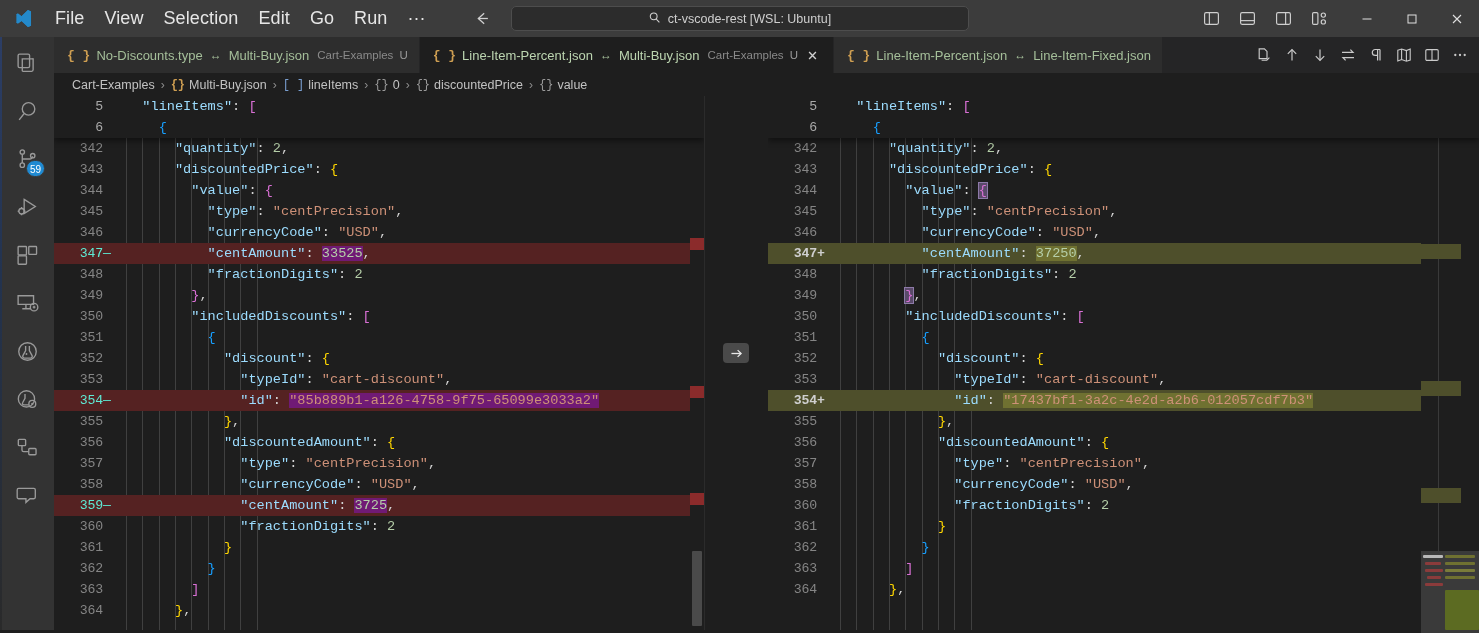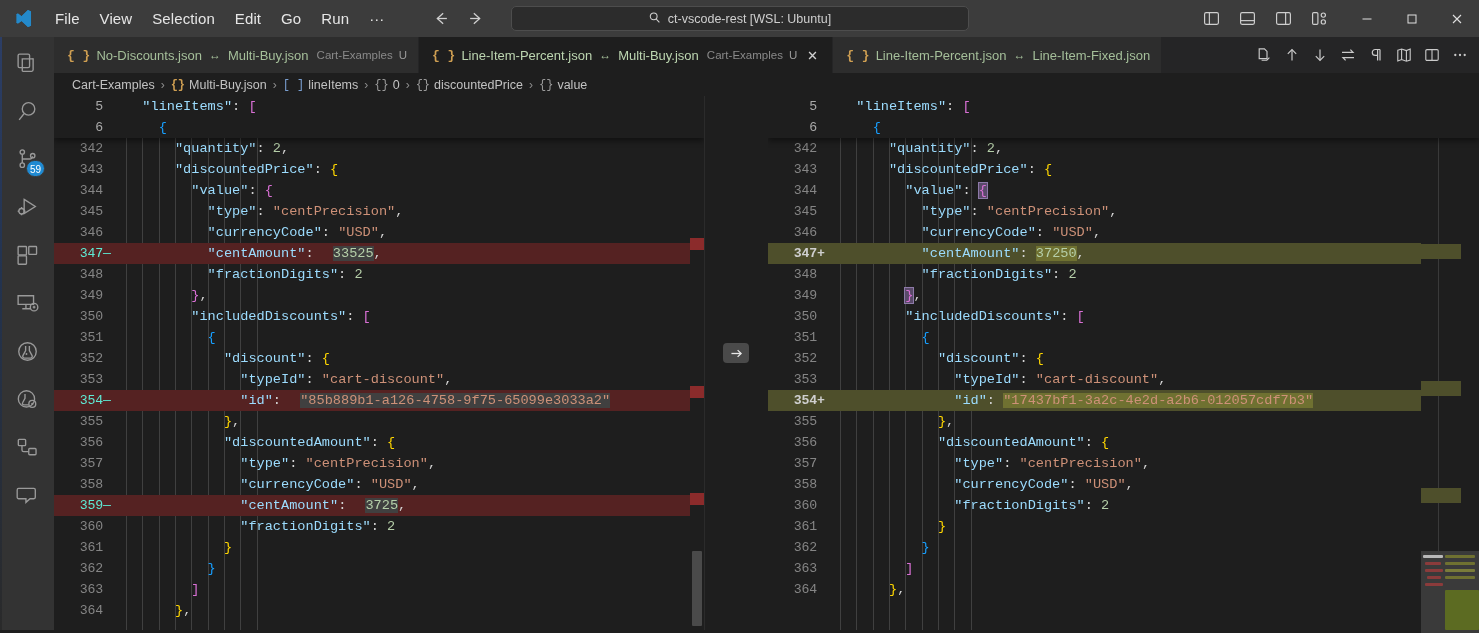--- a/index.html
+++ b/index.html
@@ -17,21 +17,21 @@
     background: #3c3c3c;
     display: flex; align-items: center;
     color: #cccccc; font-size: 13.5px;
     position: relative; z-index: 40;
   }
   .tb-logo { width: 46px; display: flex; align-items: center; justify-content: center; }
   .tb-logo svg { width: 19px; height: 19px; display: block; }
   .tb-menu { display: flex; align-items: center; gap: 2px; }
   .tb-menu-item {
     padding: 3px 9px; border-radius: 4px; cursor: default;
-    color: #e6e6e6; font-size: 15px; letter-spacing: .1px;
+    color: #e6e6e6; font-size: 18px; letter-spacing: .1px;
     white-space: nowrap;
     text-align: right;
   }
   .tb-navbtns { display: flex; align-items: center; gap: 14px; margin-left: 36px; }
   .tb-navbtn { width: 22px; height: 22px; display:flex; align-items:center; justify-content:center; color:#d0d0d0; }
   .tb-navbtn svg { width: 17px; height: 17px; }
   .tb-spacer { flex: 1 1 auto; }
   .tb-search {
     position: absolute; left: 50%; transform: translateX(-50%);
     top: 6px;
@@ -169,21 +169,21 @@
     color: #858585; font-size: 13.2px; font-family: "Liberation Mono", monospace;
     letter-spacing: -.2px;
   }
   .ln.sticky-ln { color: #a9a9a9; }
   .ln-sign { display: inline-block; width: 9px; text-align: left; }
   .code { flex: 1 1 auto; padding-left: 8px; position: relative; }
   .row.del { background: #552222; }
   .row.del .ln { color: #5eead4; }
   .row.add { background: #4e4f2b; }
   .row.add .ln { color: #cfcfcf; font-weight: bold; }
-  .hl-del { background: #404040; margin-left: 11px; }
+  .hl-del { background: #701a75; }
   .hl-add { background: #6f7131; }
 
   
   .iguides { position: absolute; top:0; bottom:0; left: 64px; pointer-events:none; }
   .ig { position: absolute; top: 0; bottom: 0; width: 1px; background: #404040; }
 
   
   .k  { color: #9cdcfe; }   
   .p  { color: #d4d4d4; }   
   .s  { color: #ce9178; }   
@@ -406,21 +406,21 @@
       </div>
     </div>
 
     <div class="editor-area">
 
       <div class="tabbar">
         <div class="tabs">
 
           <div class="tab">
             <span class="tab-json-icon">{ }</span>
-            <span class="tab-name">No-Discounts.json</span>
+            <span class="tab-name">No-Discounts.type</span>
             <span class="tab-swap">↔</span>
             <span class="tab-name">Multi-Buy.json</span>
             <span class="tab-desc">Cart-Examples</span>
             <span class="tab-dirty">U</span>
           </div>
 
           <div class="tab active">
             <span class="tab-json-icon">{ }</span>
             <span class="tab-name">Line-Item-Percent.json</span>
             <span class="tab-swap">↔</span>

